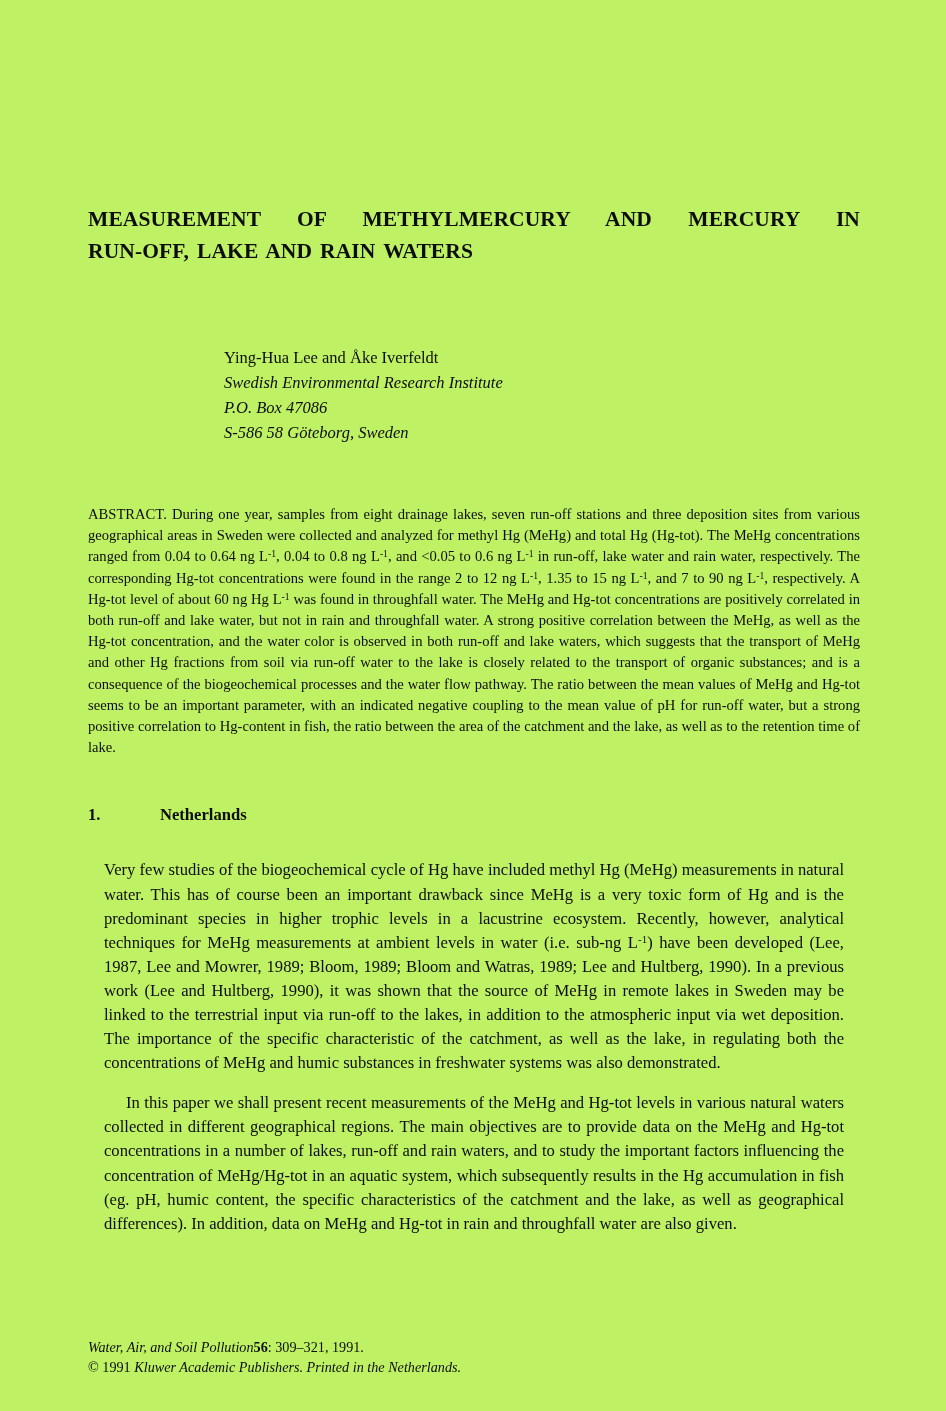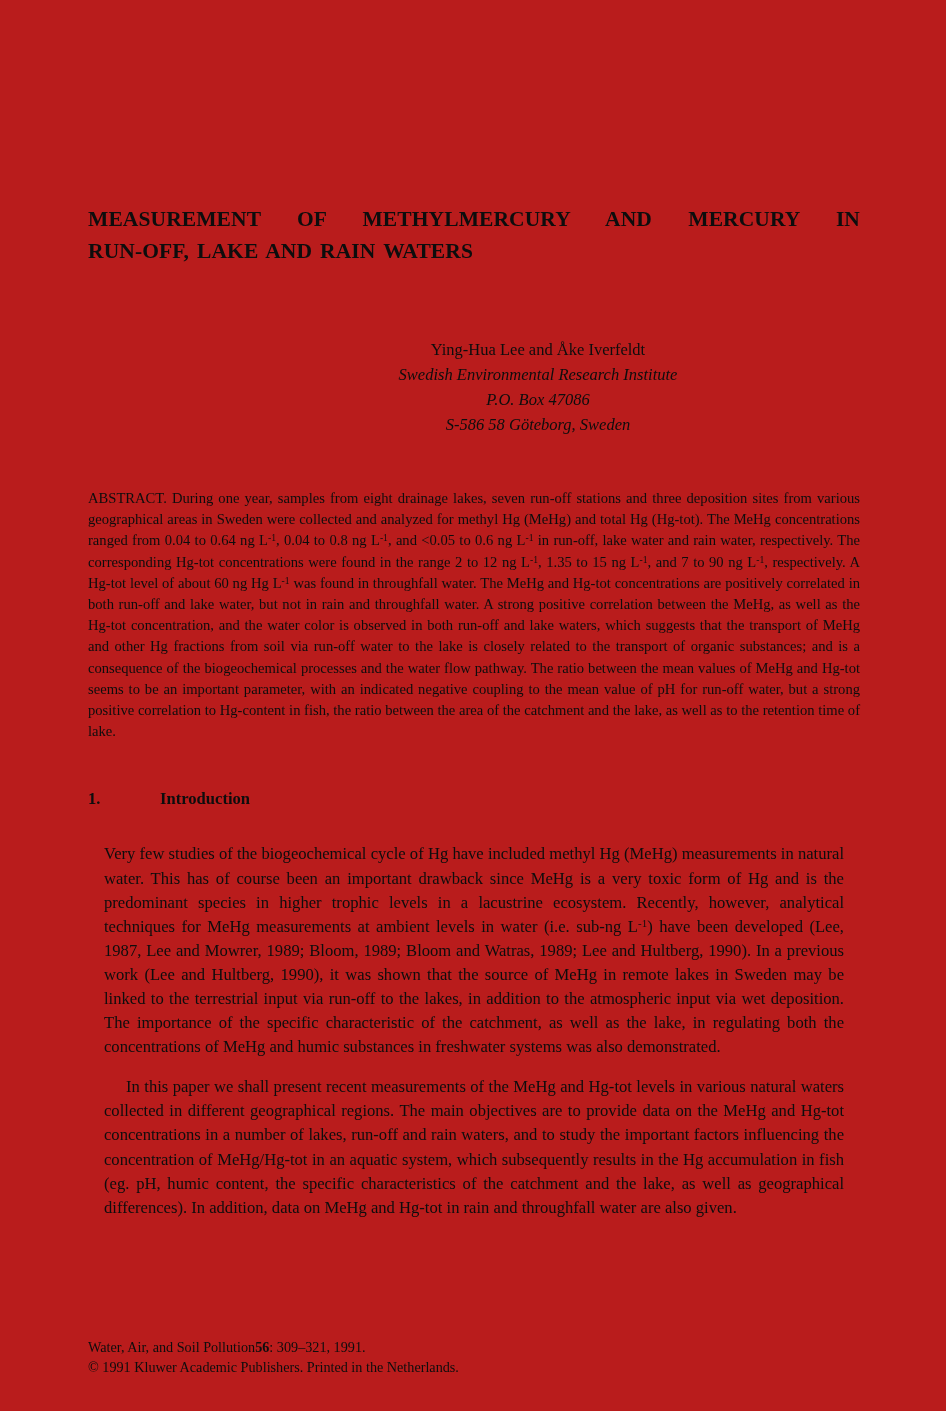--- a/index.html
+++ b/index.html
@@ -5,21 +5,21 @@
   html, body {
     margin: 0;
     padding: 0;
     background: #ffffff;
   }
 
   #page {
     position: relative;
     width: 946px;
     height: 1411px;
-    background: #b91c1c;
+    background: #bef264;
     overflow: hidden;
     font-family: "Liberation Serif", "DejaVu Serif", serif;
     color: #0d0d0d;
   }
 
   .content {
     position: absolute;
     left: 88px;
     top: 0;
     width: 772px;
@@ -43,26 +43,25 @@
     text-align-last: justify;
     word-spacing: 0.6em;
   }
   .title .line2 {
     display: block;
     font-family: Liberation Serif, serif;
   }
 
   
   .authors {
-    margin: 0;
+    margin: 8px;
     padding-top: 70px;
     padding-left: 128px;
     font-size: 16.5px;
     line-height: 25px;
-    text-align: center;
   }
   .authors .aut-name {
     display: block;
     font-style: normal;
   }
   .authors .aut-it {
     display: block;
     font-style: italic;
   }
 
@@ -118,21 +117,21 @@
     left: 88px;
     top: 1337px;
     width: 772px;
     font-size: 14.2px;
     line-height: 20px;
   }
   .footer .f-line {
     display: block;
     white-space: nowrap;
   }
-  .footer .it { }
+  .footer .it { font-style: italic; }
   .footer .bd { font-weight: bold; font-style: normal; }
   .footer .rm { font-style: normal; }
 </style>
 </head>
 <body>
 
 <div id="page">
 
   <div class="content">
 
@@ -143,21 +142,21 @@
 
     <div class="authors">
       <span class="aut-name">Ying-Hua Lee and Åke Iverfeldt</span>
       <span class="aut-it">Swedish Environmental Research Institute</span>
       <span class="aut-it">P.O. Box 47086</span>
       <span class="aut-it">S-586 58 Göteborg, Sweden</span>
     </div>
 
     <p class="abstract"><span>ABSTRACT.</span><span> During one year, samples from eight drainage lakes, seven run-off stations and three deposition sites from various geographical areas in Sweden were collected and analyzed for methyl Hg (MeHg) and total Hg (Hg-tot). The MeHg concentrations ranged from 0.04 to 0.64 ng L</span><sup>-1</sup><span>, 0.04 to 0.8 ng L</span><sup>-1</sup><span>, and &lt;0.05 to 0.6 ng L</span><sup>-1</sup><span> in run-off, lake water and rain water, respectively. The corresponding Hg-tot concentrations were found in the range 2 to 12 ng L</span><sup>-1</sup><span>, 1.35 to 15 ng L</span><sup>-1</sup><span>, and 7 to 90 ng L</span><sup>-1</sup><span>, respectively. A Hg-tot level of about 60 ng Hg L</span><sup>-1</sup><span> was found in throughfall water. The MeHg and Hg-tot concentrations are positively correlated in both run-off and lake water, but not in rain and throughfall water. A strong positive correlation between the MeHg, as well as the Hg-tot concentration, and the water color is observed in both run-off and lake waters, which suggests that the transport of MeHg and other Hg fractions from soil via run-off water to the lake is closely related to the transport of organic substances; and is a consequence of the biogeochemical processes and the water flow pathway. The ratio between the mean values of MeHg and Hg-tot seems to be an important parameter, with an indicated negative coupling to the mean value of pH for run-off water, but a strong positive correlation to Hg-content in fish, the ratio between the area of the catchment and the lake, as well as to the retention time of lake.</span></p>
 
-    <h2 class="section-head"><span class="num">1.</span><span>Introduction</span></h2>
+    <h2 class="section-head"><span class="num">1.</span><span>Netherlands</span></h2>
 
     <p class="body-par first"><span>Very few studies of the biogeochemical cycle of Hg have included methyl Hg (MeHg) measurements in natural water. This has of course been an important drawback since MeHg is a very toxic form of Hg and is the predominant species in higher trophic levels in a lacustrine ecosystem. Recently, however, analytical techniques for MeHg measurements at ambient levels in water (i.e. sub-ng L</span><sup>-1</sup><span>) have been developed (Lee, 1987, Lee and Mowrer, 1989; Bloom, 1989; Bloom and Watras, 1989; Lee and Hultberg, 1990). In a previous work (Lee and Hultberg, 1990), it was shown that the source of MeHg in remote lakes in Sweden may be linked to the terrestrial input via run-off to the lakes, in addition to the atmospheric input via wet deposition. The importance of the specific characteristic of the catchment, as well as the lake, in regulating both the concentrations of MeHg and humic substances in freshwater systems was also demonstrated.</span></p>
 
     <p class="body-par indent">In this paper we shall present recent measurements of the MeHg and Hg-tot levels in various natural waters collected in different geographical regions. The main objectives are to provide data on the MeHg and Hg-tot concentrations in a number of lakes, run-off and rain waters, and to study the important factors influencing the concentration of MeHg/Hg-tot in an aquatic system, which subsequently results in the Hg accumulation in fish (eg. pH, humic content, the specific characteristics of the catchment and the lake, as well as geographical differences). In addition, data on MeHg and Hg-tot in rain and throughfall water are also given.</p>
 
   </div>
 
   <div class="footer">
     <span class="f-line"><span class="it">Water, Air, and Soil Pollution</span><span class="bd">56</span><span class="rm">: 309–321, 1991.</span></span>
     <span class="f-line"><span class="rm">©</span><span class="rm"> 1991 </span><span class="it">Kluwer Academic Publishers. Printed in the Netherlands.</span></span>

